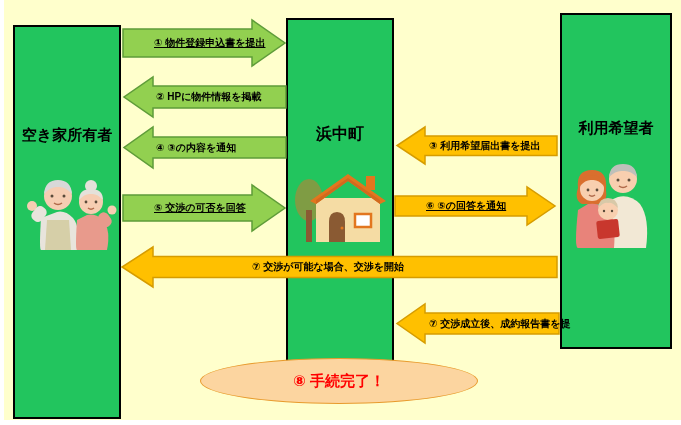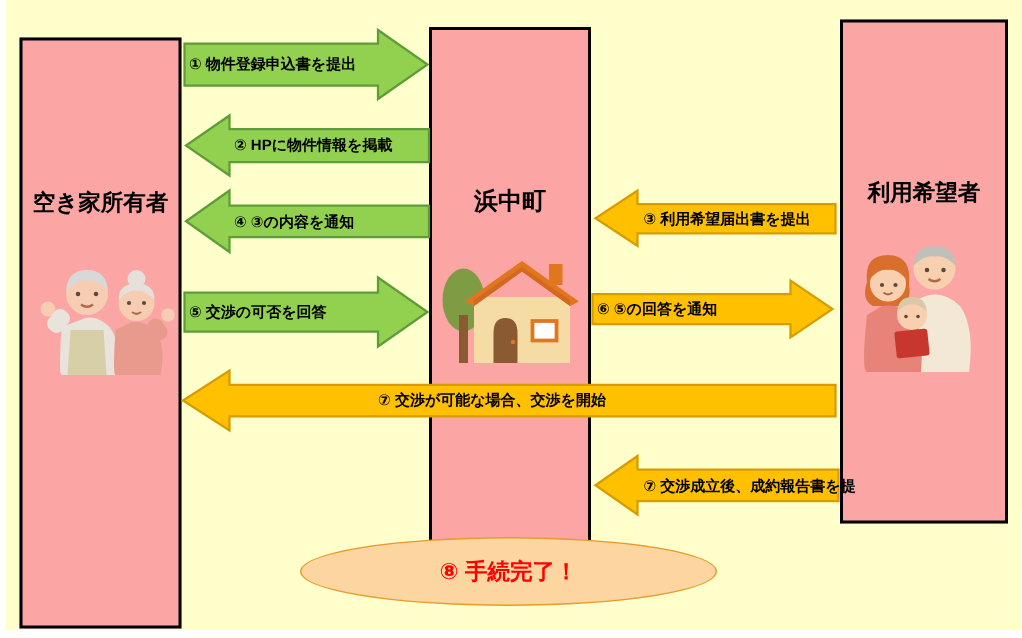--- a/index.html
+++ b/index.html
@@ -1,34 +1,34 @@
 <!DOCTYPE html>
 <html lang="ja"><head>
 <meta charset="utf-8">
 <style>
   html,body{margin:0;padding:0;}
   body{font-family:"Liberation Sans","DejaVu Sans",sans-serif;background:#fff;}
   .canvas{position:relative;width:681px;height:425px;background:#ffffff;overflow:hidden;}
   .yellow-bg{position:absolute;left:4px;top:0;width:677px;height:420px;background:#FFFFCC;}
   .chart-title{position:absolute;left:5px;top:1px;font-size:12.5px;font-weight:bold;color:#000;white-space:nowrap;}
-  .column{position:absolute;background:#fca5a5;border:2.5px solid #000;box-sizing:border-box;}
+  .column{position:absolute;background:#22c55e;border:2.5px solid #000;box-sizing:border-box;}
   .col-owner{left:13px;top:25px;width:108px;height:394px;}
   .col-town{left:286px;top:18px;width:108px;height:362px;}
   .col-applicant{left:560px;top:13px;width:112px;height:336px;}
   .column-label{position:absolute;left:0;width:100%;text-align:center;font-size:15px;font-weight:bold;color:#000;white-space:nowrap;}
   .col-owner .column-label{top:99px;}
   .col-town .column-label{top:104px;font-size:16px;}
   .col-applicant .column-label{top:104px;}
   .illus{position:absolute;}
   .arrow{position:absolute;z-index:3;}
   .arrow svg{position:absolute;left:0;top:0;display:block;}
   .arrow-label{position:absolute;left:0;top:0;width:100%;height:100%;display:flex;align-items:center;
                font-size:10px;font-weight:bold;color:#000;white-space:nowrap;box-sizing:border-box;z-index:2;}
   .lbl-left-head{padding-left:34px;}
-  .lbl-right-head{padding-left:4px;}
+  .lbl-right-head{padding-left:32px;text-decoration:underline;}
   .lbl-center{justify-content:center;padding-left:20px;}
   .green-shape{fill:#92D050;stroke:#5E9C39;stroke-width:1.5;}
   .orange-shape{fill:#FFC000;stroke:#D69C00;stroke-width:1.5;}
   .completion{position:absolute;left:200px;top:358px;width:276px;height:44px;background:#FCD5A0;
               border:1.5px solid #E89B2D;border-radius:50%;z-index:4;
               display:flex;align-items:center;justify-content:center;}
   .completion-label{color:#FF0000;font-size:15px;font-weight:bold;white-space:nowrap;}
 </style>
 </head>
 <body>

